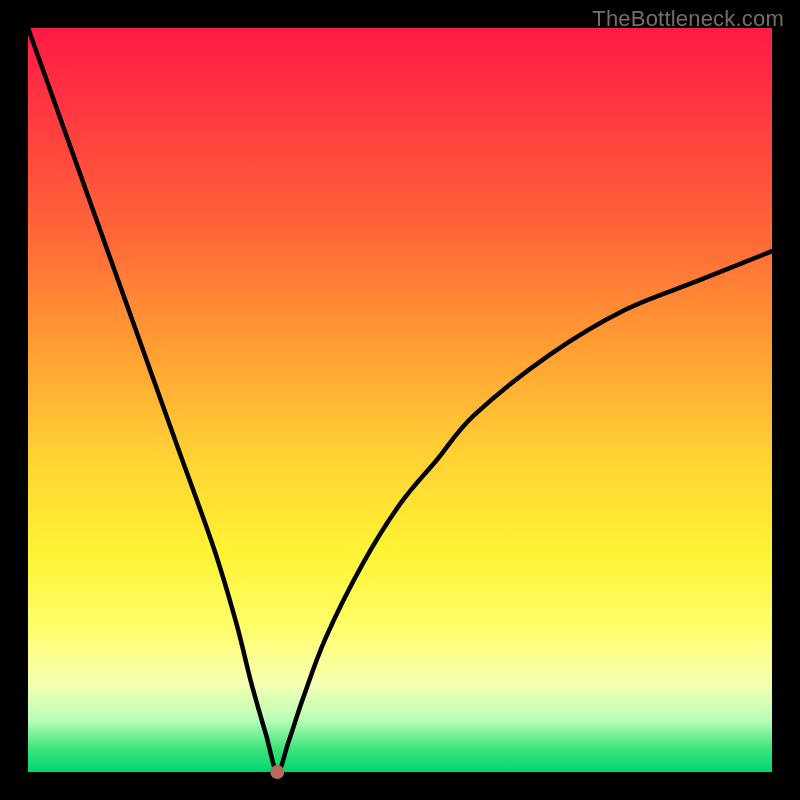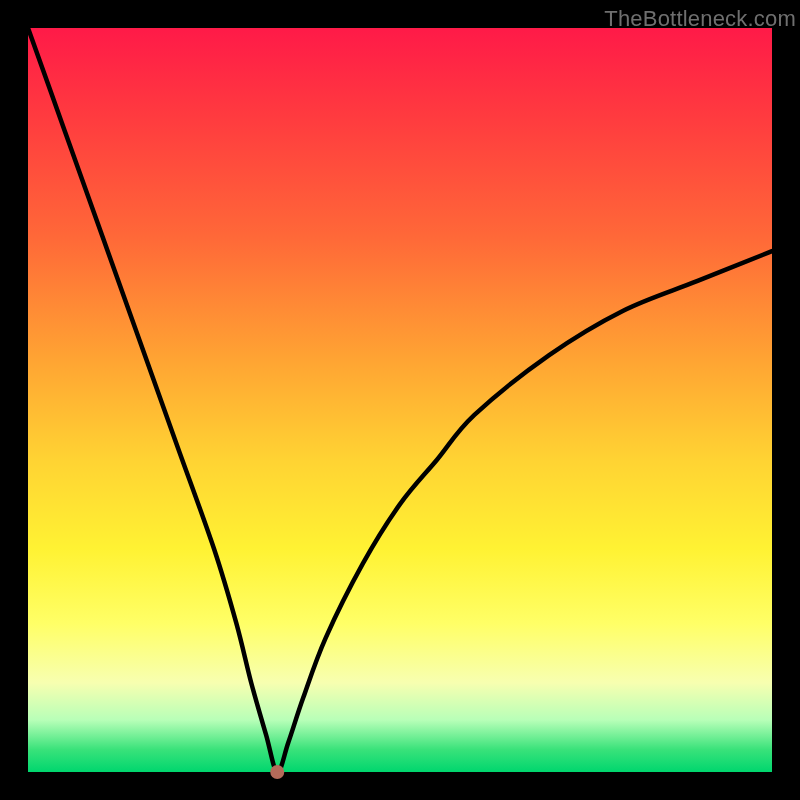--- a/index.html
+++ b/index.html
@@ -36,21 +36,21 @@
       #ffff66 80%,
       #f7ffb0 88%,
       #b8ffb8 93%,
       #39e27a 97%,
       #00d66e 100%
     );
   }
   .watermark {
     position: absolute;
     top: 6px;
-    right: 4px;
+    right: 16px;
     color: #6f6f6f;
     font-size: 22px;
     letter-spacing: 0.2px;
     font-weight: 400;
     user-select: none;
   }
   svg.curve {
     position: absolute;
     left: 0;
     top: 0;

